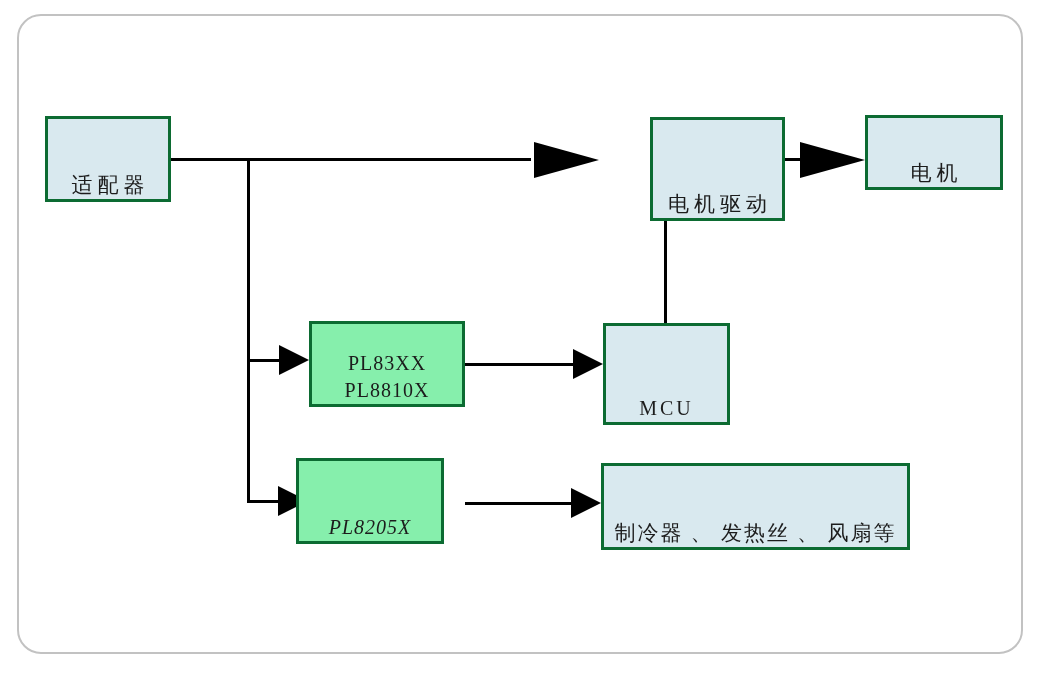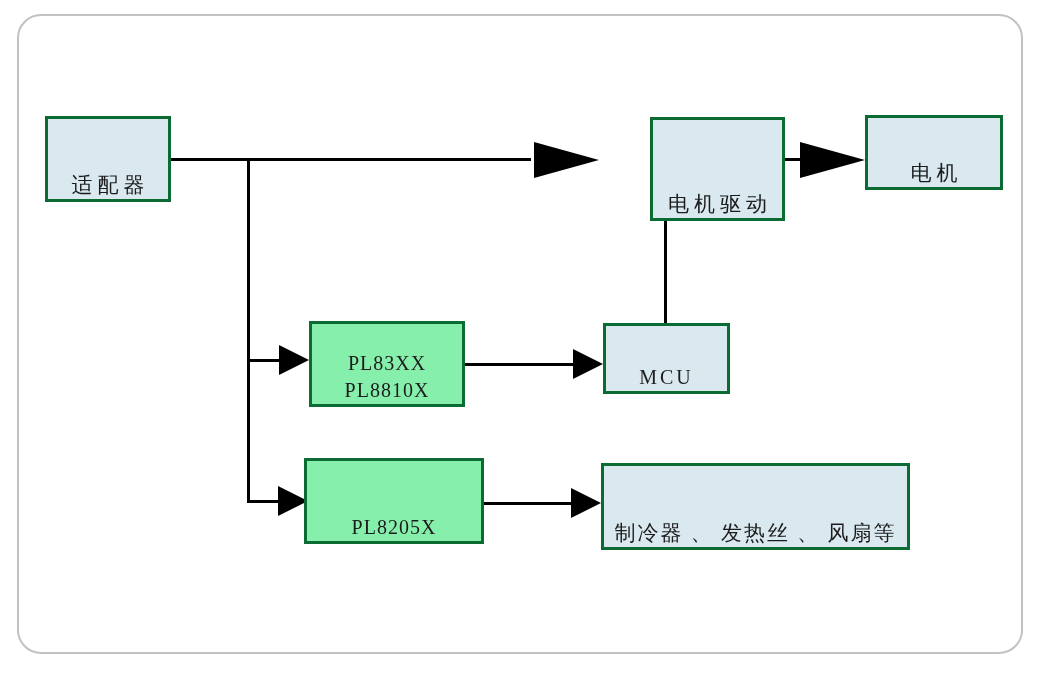--- a/index.html
+++ b/index.html
@@ -41,22 +41,22 @@
   .node.light { background: #d9e9ef; }
   .node.green { background: #86efac; }
   .cn { font-size: 21px; letter-spacing: 5px; text-indent: 5px; }
   .lat { font-size: 20px; letter-spacing: 1px; }
   .mcu-line { font-size: 20px; letter-spacing: 3px; }
 
   .node-adapter     { left: 45px;  top: 116px; width: 126px; height: 86px; }
   .node-motor-drive { left: 626px; top: 117px; width: 135px; height: 104px; margin-left: 24px; }
   .node-motor       { left: 865px; top: 115px; width: 138px; height: 75px; }
   .node-pl83        { left: 309px; top: 321px; width: 156px; height: 86px; }
-  .node-mcu         { left: 603px; top: 323px; width: 127px; height: 71px; }
-  .node-pl8205      { left: 304px; top: 458px; width: 180px; height: 86px; }
+  .node-mcu         { left: 603px; top: 323px; width: 127px; height: 102px; }
+  .node-pl8205      { left: 296px; top: 458px; width: 148px; height: 86px; font-style: italic; }
   .node-loads       { left: 601px; top: 463px; width: 309px; height: 87px; }
   .node-loads .cn   { letter-spacing: 2px; text-indent: 0; font-size: 21px; }
 
   .line {
     position: absolute;
     background: #000000;
   }
   .arrow {
     position: absolute;
     width: 0;

